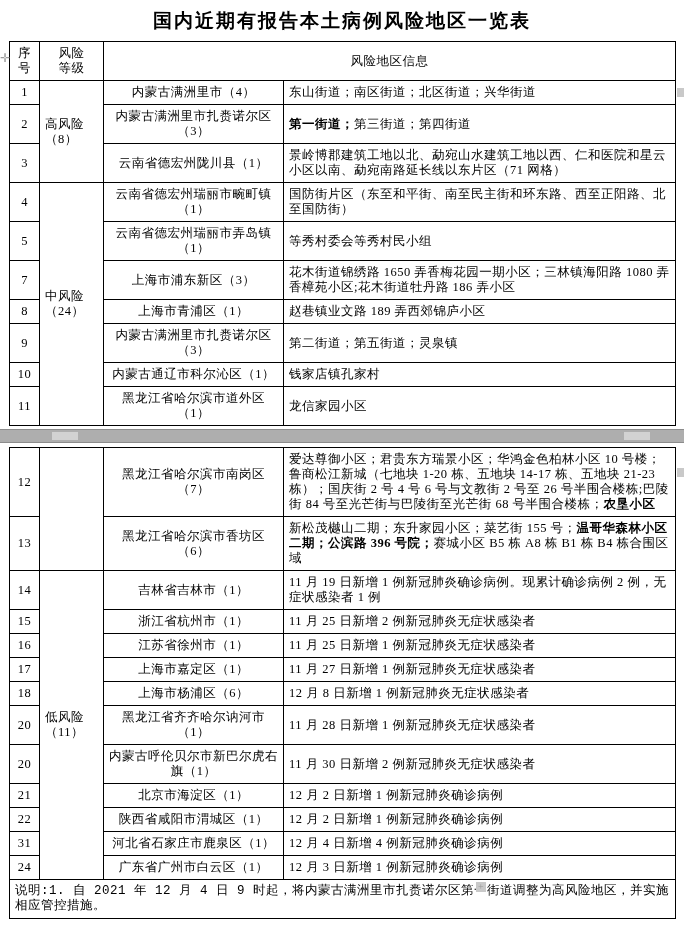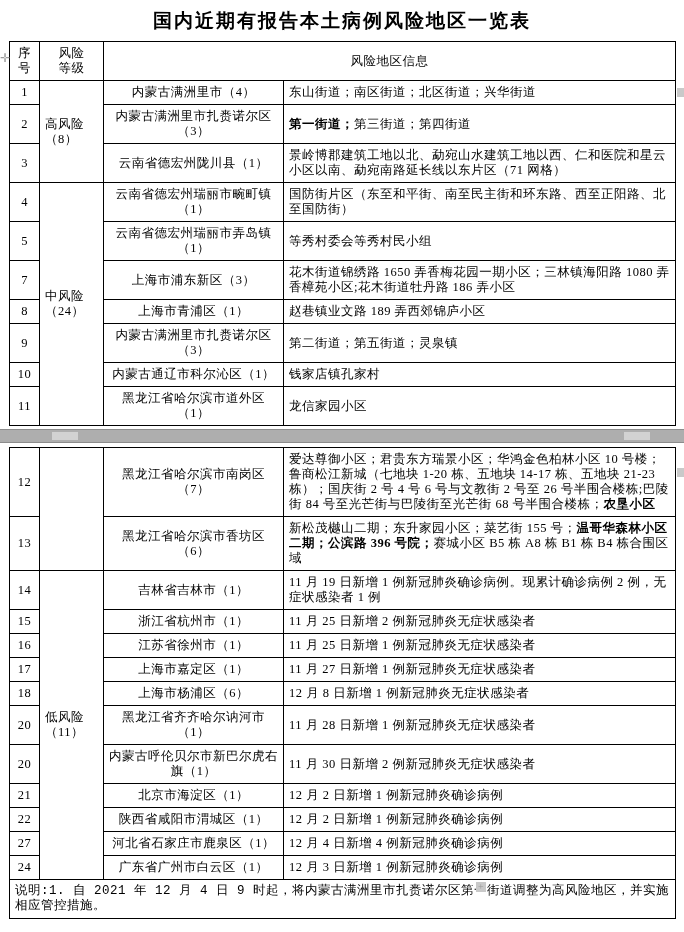--- a/index.html
+++ b/index.html
@@ -214,21 +214,21 @@
         <td class="cell-no">21</td>
         <td class="cell-area">北京市海淀区（1）</td>
         <td class="cell-detail"><span>12 月 2 日新增 1 例新冠肺炎确诊病例</span></td>
       </tr>
       <tr>
         <td class="cell-no">22</td>
         <td class="cell-area">陕西省咸阳市渭城区（1）</td>
         <td class="cell-detail"><span>12 月 2 日新增 1 例新冠肺炎确诊病例</span></td>
       </tr>
       <tr>
-        <td class="cell-no">27</td>
+        <td class="cell-no">31</td>
         <td class="cell-area">河北省石家庄市鹿泉区（1）</td>
         <td class="cell-detail"><span>12 月 4 日新增 4 例新冠肺炎确诊病例</span></td>
       </tr>
       <tr>
         <td class="cell-no">24</td>
         <td class="cell-area">广东省广州市白云区（1）</td>
         <td class="cell-detail"><span>12 月 3 日新增 1 例新冠肺炎确诊病例</span></td>
       </tr>
       <tr>
         <td class="note-cell" colspan="4">说明:1. 自 2021 年 12 月 4 日 9 时起，将内蒙古满洲里市扎赉诺尔区第一街道调整为高风险地区，并实施相应管控措施。</td>

